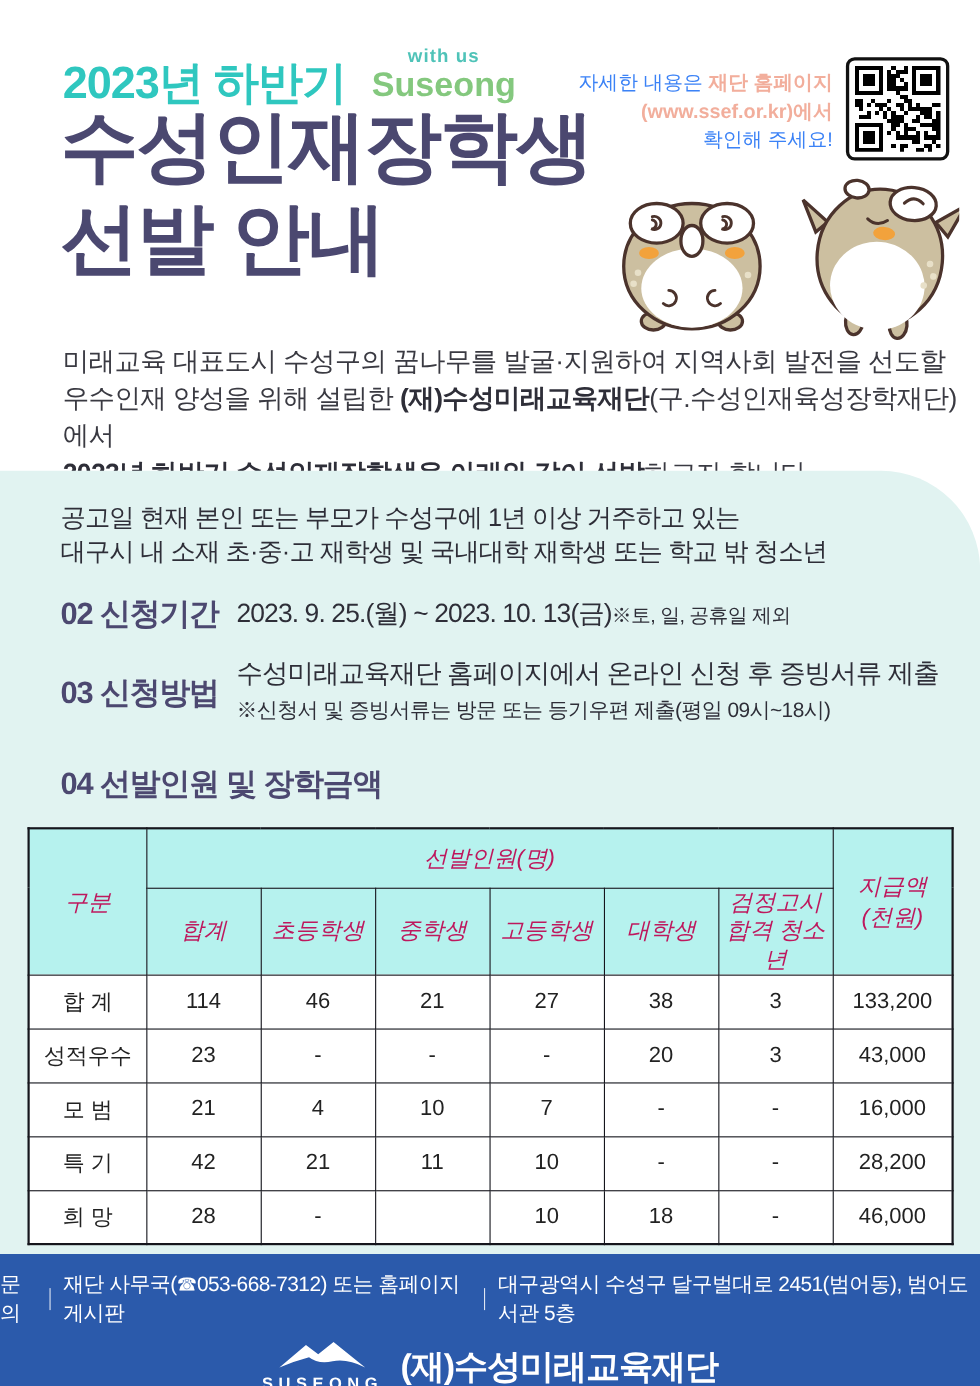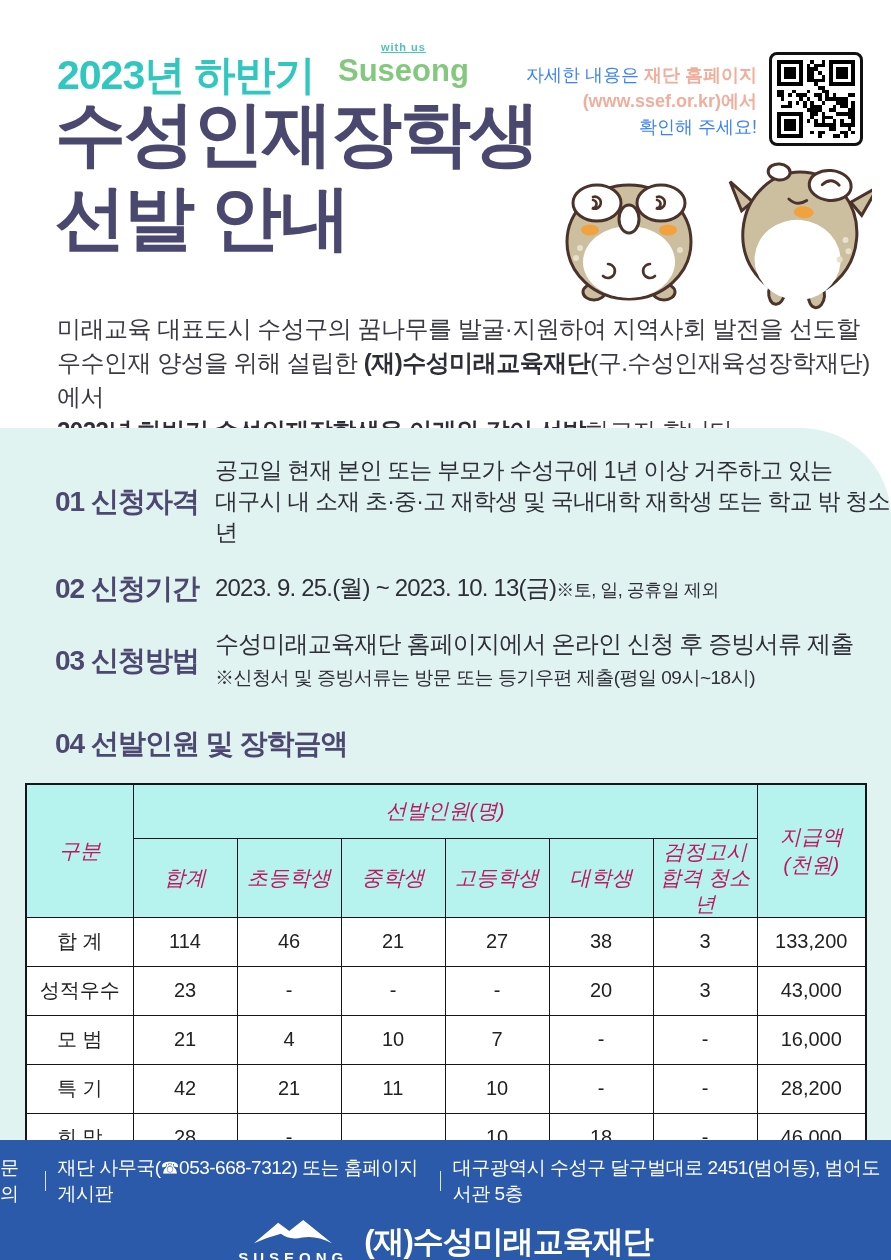--- a/index.html
+++ b/index.html
@@ -4,21 +4,21 @@
 <style>
   * { margin:0; padding:0; box-sizing:border-box; }
   html,body { width:891px; }
   body { font-family:"Liberation Sans", sans-serif; background:#fff; }
   .page { position:relative; width:891px; height:1260px; background:#fff; overflow:hidden; }
 
   
   .hdr { position:absolute; top:0; left:0; right:0; height:428px; background:#fff; }
   .subtitle { position:absolute; left:57px; top:48px; font-size:41px; font-weight:800; color:#2FC7BF; letter-spacing:-1px; }
   .suseong-logo { position:absolute; left:338px; top:42px; text-align:center; line-height:1; }
-  .suseong-logo .tag { font-size:11px; color:#4FC3B8; font-weight:600; letter-spacing:1px;text-decoration:underline; }
+  .suseong-logo .tag { font-size:17px; color:#4FC3B8; font-weight:600; letter-spacing:1px; }
   .suseong-logo .name { font-size:31px; color:#84C87E; font-weight:800; letter-spacing:0px; margin-top:2px; }
   .qrnote { position:absolute; right:134px; top:62px; width:250px; text-align:right; font-size:18px; line-height:26px; }
   .qrnote .strong { color:#3b82f6; font-weight:400;text-align:right; }
   .qrnote .light { color:#F2AE9C; font-weight:600; }
   .qr { position:absolute; right:28px; top:52px; width:94px; height:94px; border:3px solid #111; border-radius:8px; background:#fff; padding:5px; }
   .qr svg { width:100%; height:100%; }
   .big-title { position:absolute; left:55px; top:92px; font-size:71px; font-weight:900; color:#4B4870; line-height:84px; letter-spacing:-2px; }
   .mascots { position:absolute; left:552px; top:158px; }
   .intro { position:absolute; left:57px; top:312px; font-size:24px; line-height:34px; color:#3A3A42; letter-spacing:-0.5px; }
   .intro b { color:#2E2E38; }
@@ -271,21 +271,20 @@
     <div class="intro">
       <span>미래교육 대표도시 수성구의 꿈나무를 발굴·지원하여 지역사회 발전을 선도할</span><br>
       <span>우수인재 양성을 위해 설립한 </span><b>(재)수성미래교육재단</b><span>(구.수성인재육성장학재단)에서</span><br>
       <b>2023년 하반기 수성인재장학생을 아래와 같이 선발</b><span>하고자 합니다.</span>
     </div>
   </div>
 
   <div class="mint">
 
     <div class="item-row row-1">
-      <div class="item-head">01 신청자격</div>
       <div class="item-body">
         <span>공고일 현재 본인 또는 부모가 수성구에 1년 이상 거주하고 있는</span><br>
         <span>대구시 내 소재 초·중·고 재학생 및 국내대학 재학생 또는 학교 밖 청소년</span>
       </div>
     </div>
 
     <div class="item-row row-2">
       <div class="item-head">02 신청기간</div>
       <div class="item-body">
         <span>2023. 9. 25.(월) ~ 2023. 10. 13(금)</span><span class="inline-note">※토, 일, 공휴일 제외</span>

